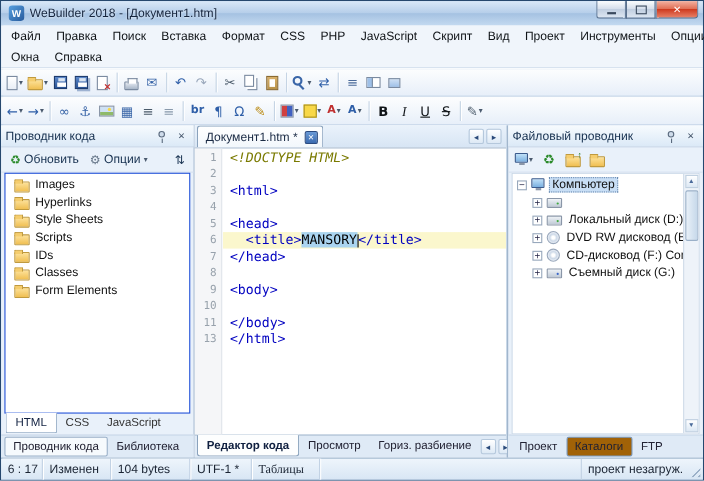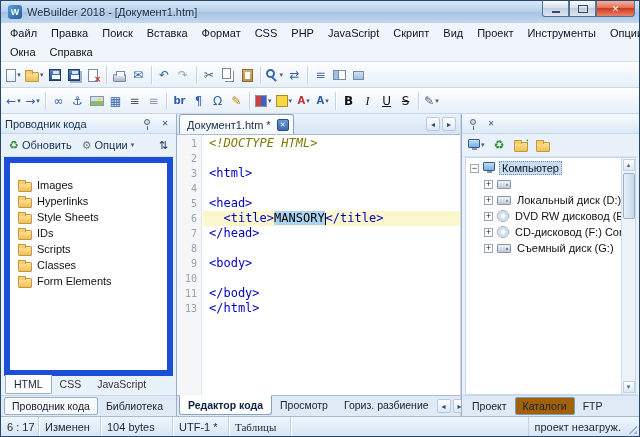--- a/index.html
+++ b/index.html
@@ -88,21 +88,21 @@
   .ptitle{flex:1;white-space:nowrap;overflow:hidden;}
   .phbtn{width:14px;height:14px;display:flex;align-items:center;justify-content:center;font-size:8px;color:#44556a;flex-shrink:0;}
 
   .cx-toolbar{height:23px;display:flex;align-items:center;gap:2px;padding:0 4px;border-bottom:1px solid #d5e2f0;color:#16304f;flex-shrink:0;}
   .cx-btn{display:inline-flex;align-items:center;gap:3px;padding:2px 4px;border-radius:2px;white-space:nowrap;}
   .cx-g{font-size:11px;line-height:1;font-family:"DejaVu Sans",sans-serif;}
   .cx-g.green{color:#2a8a2a;}
   .cx-g.gear{color:#6a7a8c;}
   .sortbtn{margin-left:auto;}
 
-  .tree{flex:1;background:#fff;border:6px solid #1d4ed8;margin:0 3px;padding-top:14px;overflow:hidden;min-height:0;}
+  .tree{flex:1;background:#fff;border:1px solid #1d4ed8;margin:0 3px;padding-top:2px;overflow:hidden;min-height:0;}
   .cx-row{height:16px;display:flex;align-items:center;gap:5px;padding-left:8px;}
   .cx-label{color:#111;white-space:nowrap;}
 
   .langtabs{height:19px;display:flex;align-items:flex-start;padding-left:4px;flex-shrink:0;}
   .langtabs .tab{padding:2px 8px 3px;font-size:10.5px;color:#333;}
   .langtabs .tab.active{background:#fff;border:1px solid #9ab0c8;border-top:1px solid #fff;margin-top:-1px;
         border-radius:0 0 2px 2px;color:#102040;}
   .bottabs{height:21px;display:flex;align-items:center;padding-left:3px;gap:1px;background:#dfeaf6;
         border-top:1px solid #c9d8e8;font-size:10.5px;flex-shrink:0;}
   .bottabs .tab{padding:2px 7px;color:#223;white-space:nowrap;}
@@ -380,25 +380,25 @@
           <div class="cx-row">
             <span class="tbi ic-folder"></span>
             <span class="cx-label">Hyperlinks</span>
           </div>
           <div class="cx-row">
             <span class="tbi ic-folder"></span>
             <span class="cx-label">Style Sheets</span>
           </div>
           <div class="cx-row">
             <span class="tbi ic-folder"></span>
+            <span class="cx-label">Scripts</span>
+          </div>
+          <div class="cx-row">
+            <span class="tbi ic-folder"></span>
             <span class="cx-label">IDs</span>
-          </div>
-          <div class="cx-row">
-            <span class="tbi ic-folder"></span>
-            <span class="cx-label">Scripts</span>
           </div>
           <div class="cx-row">
             <span class="tbi ic-folder"></span>
             <span class="cx-label">Classes</span>
           </div>
           <div class="cx-row">
             <span class="tbi ic-folder"></span>
             <span class="cx-label">Form Elements</span>
           </div>
         </div>
@@ -449,20 +449,21 @@
           <span class="tab">Гориз. разбиение</span>
           <span class="vt-arrows">
             <span class="arrbtn">◂</span>
             <span class="arrbtn">▸</span>
           </span>
         </div>
     </div>
 
     <div class="panel right">
       <div class="phead">
+        <span class="ptitle">Файловый проводник</span>
         <span class="phbtn">
             <span class="ic-pin"></span>
           </span>
         <span class="phbtn">✕</span>
       </div>
       <div class="fx-toolbar" id="fx-toolbar">
           <span class="tb-btn">
             <span class="tbi ic-computer"></span>
             <span class="tb-dd">▾</span>
           </span>

